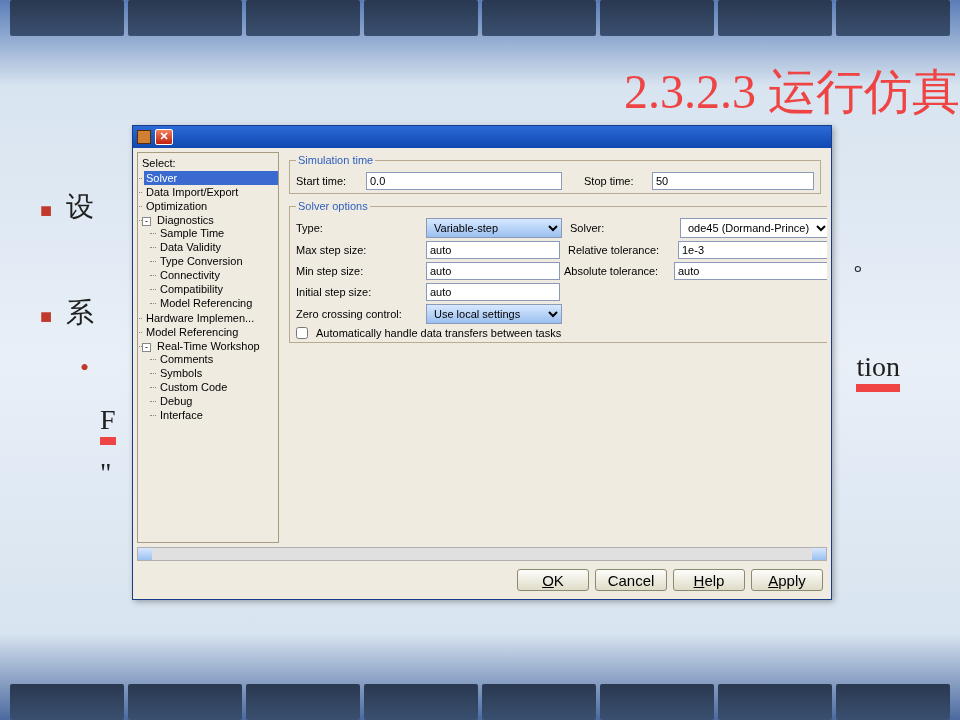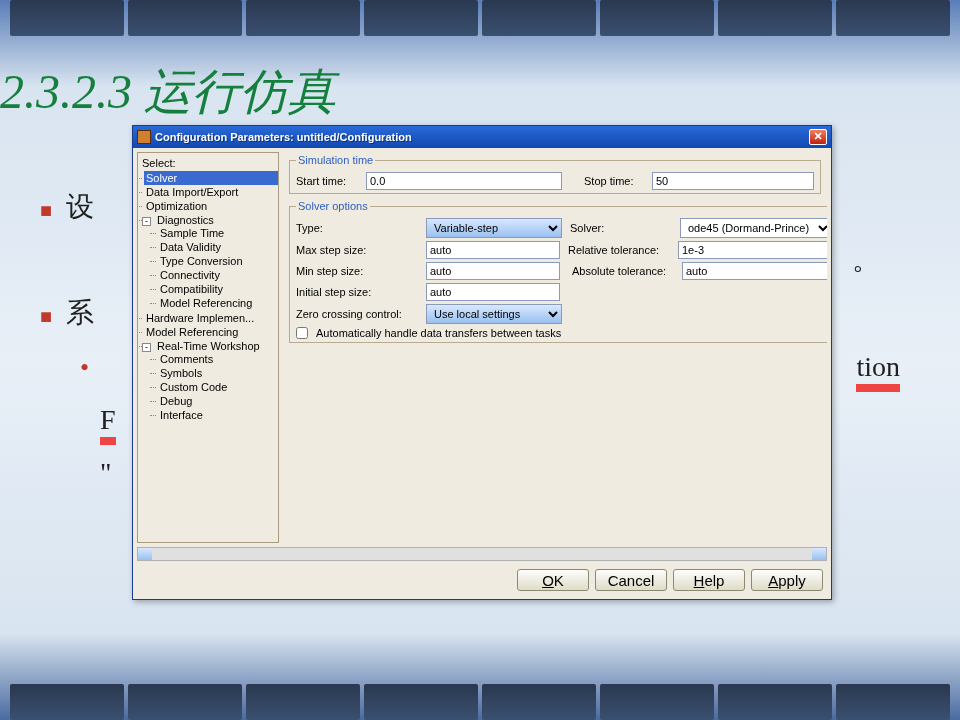--- a/index.html
+++ b/index.html
@@ -8,22 +8,22 @@
   font-family: "SimSun", "宋体", serif;
   background: linear-gradient(180deg, #5a7db8 0%, #d8e4f0 12%, #e8eff7 50%, #d8e4f0 88%, #4a6aa0 100%);
   position: relative; overflow: hidden;
 }
 
 .brick-row { position: absolute; left: 0; right: 0; height: 36px; display: flex; gap: 4px; padding: 0 10px; }
 .brick-row.top { top: 0; }
 .brick-row.bot { bottom: 0; }
 .brick { flex: 1; background: linear-gradient(180deg, #2a3850, #3a5070); border-radius: 2px; }
 .slide-title {
-  position: absolute; top: 60px; left: 0; right: 0; text-align: left;
-  font-size: 48px; color: #15803d; font-style: italic;
+  position: absolute; top: 60px; left: 0; right: 0; text-align: right;
+  font-size: 48px; color: #ef4444;
 }
 .slide-body { position: absolute; top: 180px; left: 40px; right: 60px; font-size: 28px; color: #202020; line-height: 1.9; }
 .bullet-red { color: #c0392b; font-size: 20px; margin-right: 14px; vertical-align: middle; }
 .sub-dot { color: #c0392b; font-size: 26px; margin: 0 12px 0 40px; }
 .red-underline { border-bottom: 8px solid #ef4444; padding-bottom: 2px; }
 
 
 .dialog {
   position: absolute; left: 132px; top: 125px; width: 700px; height: 475px;
   border: 1px solid #1a3a8a; background: #efebe0;
@@ -109,21 +109,20 @@
   <div><span class="bullet-red">■</span><span>设</span><span style="visibility:hidden">xxxxxxxxxxxxxxxxxxxxxxxxxxxxxxxxxxxxxxxxxxxxxxxxxxxxxxxxxx</span><span>。</span></div>
   <div><span class="bullet-red">■</span><span>系</span></div>
   <div><span class="sub-dot">•</span><span style="visibility:hidden">xxx</span><span style="float:right"><span class="red-underline">tion</span></span></div>
   <div style="margin-left:60px"><span class="red-underline">F</span></div>
   <div style="margin-left:60px"><span>"</span><span style="visibility:hidden">xxxxxxxxxxxxxxxxxxxxxxxxxxxxxxxxxxxxxxxxxxxxxxx</span><span>。</span></div>
 </div>
 
 <div class="dialog">
   <div class="titlebar">
     <div class="ticon"></div>
-    <div class="ttext">Configuration Parameters: untitled/Configuration</div>
     <div class="closebtn">✕</div>
   </div>
   <div class="content">
     <div class="main-area">
       <div class="tree-panel">
         <div class="tree-title">Select:</div>
         <ul class="tree">
           <li class="selected"><span>Solver</span></li>
           <li><span>Data Import/Export</span></li>
           <li><span>Optimization</span></li>
@@ -172,21 +171,21 @@
           </div>
           <div class="row">
             <span class="lbl" style="width:126px">Max step size:</span>
             <input type="text" style="width: 134px;" value="auto">
             <span class="lbl" style="width:106px; margin-left:4px">Relative tolerance:</span>
             <input type="text" style="flex: 1 1 0%;" value="1e-3">
           </div>
           <div class="row">
             <span class="lbl" style="width:126px">Min step size:</span>
             <input type="text" style="width: 134px;" value="auto">
-            <span class="lbl" style="width:106px; margin-left:8px">Absolute tolerance:</span>
+            <span class="lbl" style="width:106px; margin-left:0">Absolute tolerance:</span>
             <input type="text" style="flex: 1 1 0%;" value="auto">
           </div>
           <div class="row">
             <span class="lbl" style="width:126px">Initial step size:</span>
             <input type="text" style="width: 134px;" value="auto">
           </div>
           <div class="row">
             <span class="lbl" style="width:126px">Zero crossing control:</span>
             <select style="width:136px" class="sel-arrow"><option>Use local settings</option></select>
           </div>

